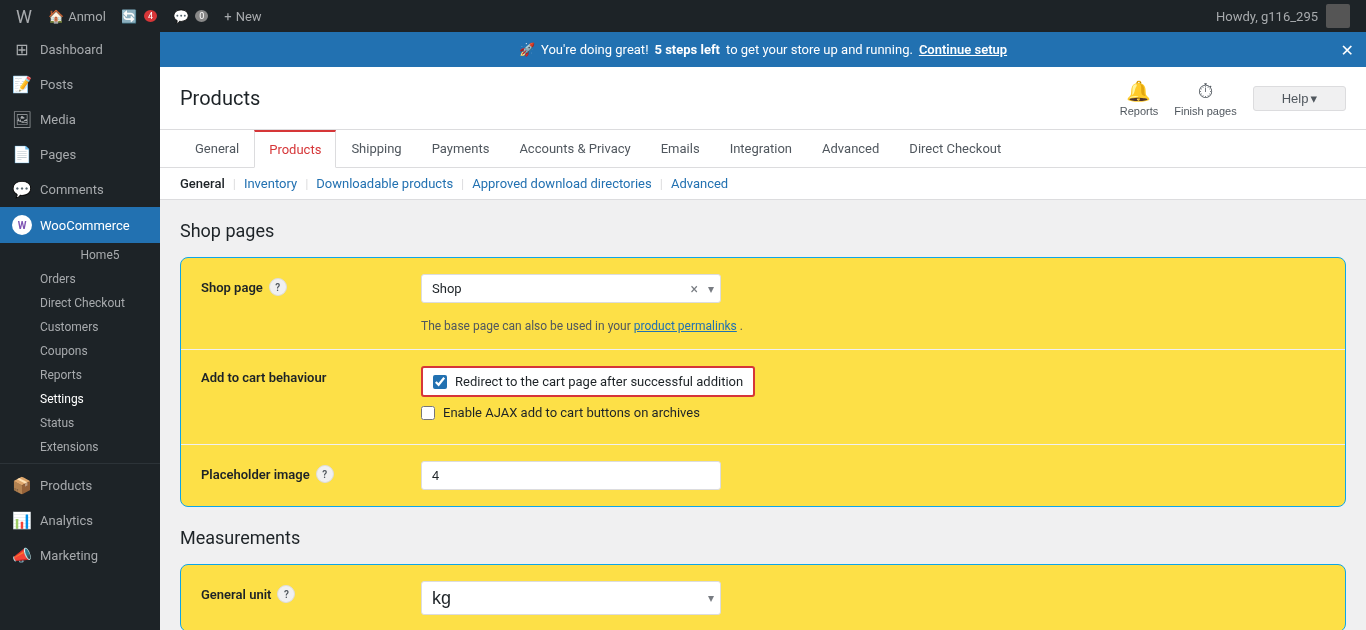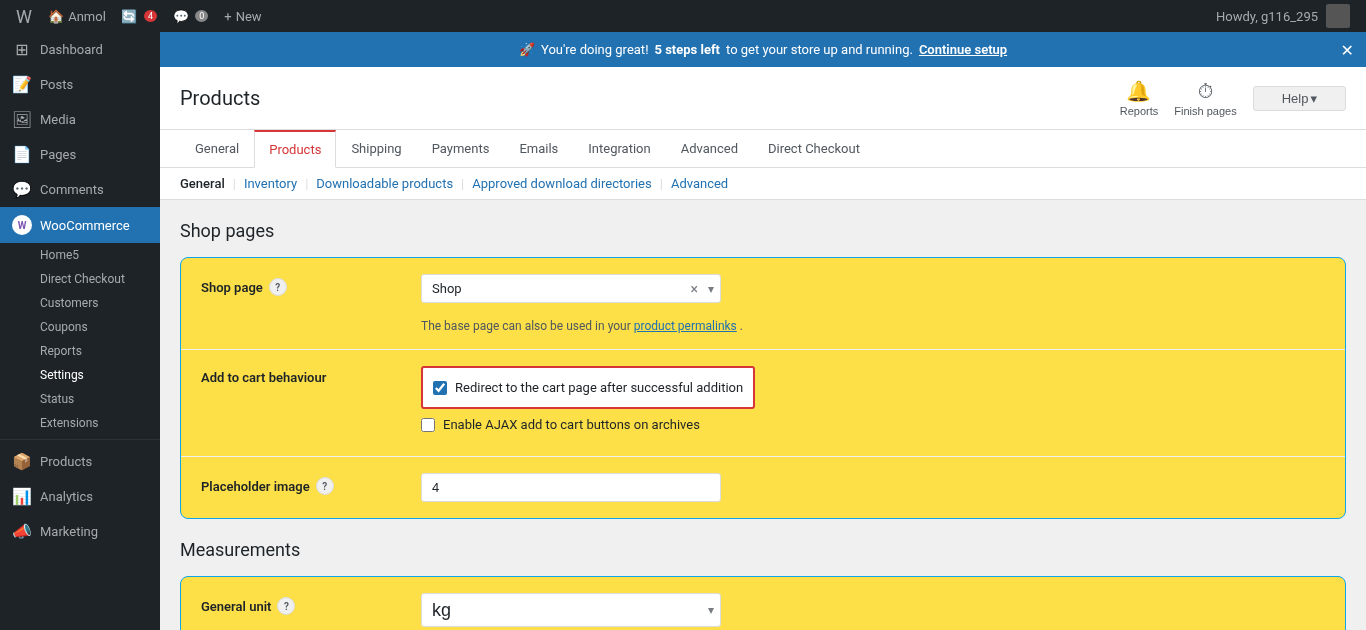--- a/index.html
+++ b/index.html
@@ -233,23 +233,26 @@
     </div>
     <div class="menu-item">
       <span class="menu-icon">💬</span>
       <span>Comments</span>
     </div>
     <div class="menu-item active">
       <span class="menu-icon" style="width:20px;height:20px;background:#fff;border-radius:50%;display:inline-flex;align-items:center;justify-content:center;font-size:10px;color:#7f54b3;font-weight:700;">W</span>
       <span>WooCommerce</span>
     </div>
 
-    <div class="submenu-item" style="display:flex;justify-content:flex-start;">
+    <div class="submenu-item" style="display:flex;justify-content:center;margin-left:12px;">
       <span>Home</span>
       <span class="menu-badge">5</span>
+    </div>
+    <div class="submenu-item">
+      <span>Orders</span>
     </div>
     <div class="submenu-item">
       <span>Direct Checkout</span>
     </div>
     <div class="submenu-item">
       <span>Customers</span>
     </div>
     <div class="submenu-item">
       <span>Coupons</span>
     </div>
@@ -309,20 +312,21 @@
             <span>▾</span>
           </button>
         </div>
       </div>
 
       <div class="nav-tabs">
         <a class="nav-tab" href="#">General</a>
         <a class="nav-tab active" href="#">Products</a>
         <a class="nav-tab" href="#">Shipping</a>
         <a class="nav-tab" href="#">Payments</a>
+        <a class="nav-tab" href="#">Accounts &amp; Privacy</a>
         <a class="nav-tab" href="#">Emails</a>
         <a class="nav-tab" href="#">Integration</a>
         <a class="nav-tab" href="#">Advanced</a>
         <a class="nav-tab" href="#">Direct Checkout</a>
       </div>
 
       <div class="sub-nav">
         <a class="sub-nav-item active" href="#">General</a>
         <span class="sub-nav-sep">|</span>
         <a class="sub-nav-item" href="#">Inventory</a>
@@ -357,21 +361,21 @@
               </div>
             </div>
           </div>
 
           <div class="setting-row">
             <div class="setting-label">
               <span>Add to cart behaviour</span>
             </div>
             <div class="setting-control">
               <div class="checkbox-row">
-                <div style="border: 2px solid #d63638; padding: 12px 10px; border-radius: 3px; display:inline-flex; align-items:center; gap:8px; background:#fff;">
+                <div style="border: 2px solid #d63638; padding: 6px 10px; border-radius: 3px; display:inline-flex; align-items:center; gap:8px; background:#fff;">
                   <input type="checkbox" checked="" style="accent-color: rgb(34, 113, 177); width: 14px; height: 14px;">
                   <label class="checkbox-label">Redirect to the cart page after successful addition</label>
                 </div>
               </div>
               <div class="checkbox-row">
                 <input type="checkbox" style="width: 14px; height: 14px;">
                 <label class="checkbox-label">Enable AJAX add to cart buttons on archives</label>
               </div>
             </div>
           </div>

